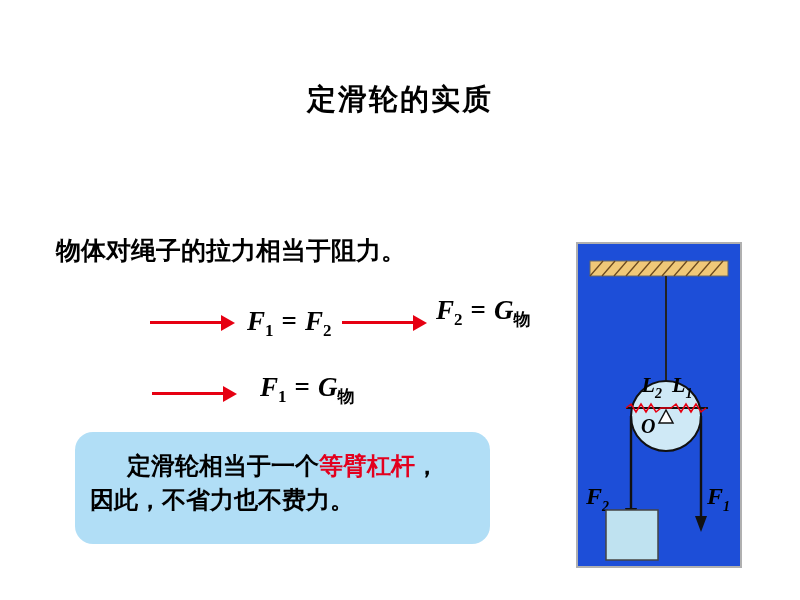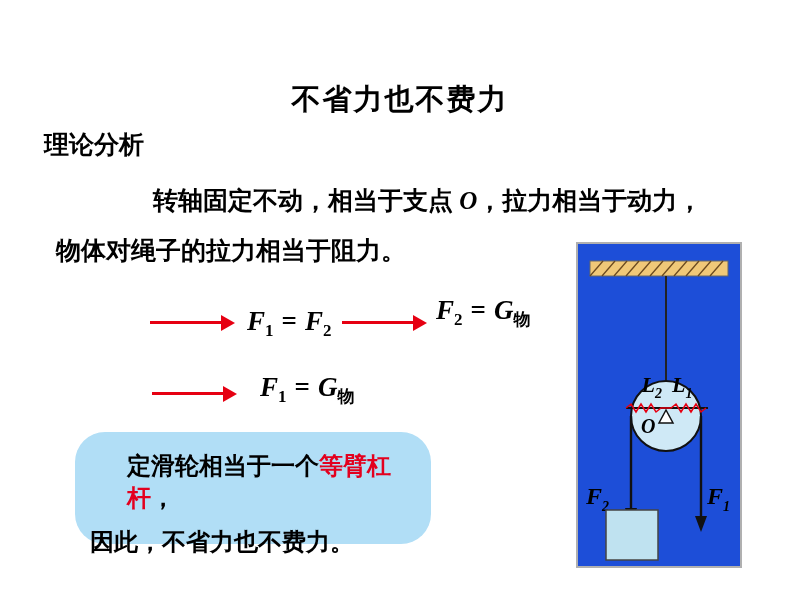--- a/index.html
+++ b/index.html
@@ -36,47 +36,45 @@
   }
   .arrow::after {
     content:""; position:absolute; right:-13px; top:50%;
     transform:translateY(-50%);
     border-left:14px solid var(--arrow-red,#e60012);
     border-top:8px solid transparent;
     border-bottom:8px solid transparent;
   }
 
   .conclusion {
-    position:absolute; left:75px; top:432px; width:356px; height:112px;
-    background:var(--box-blue,#b1def6); border-radius:30px;
+    position:absolute; left:75px; top:432px; width:415px; height:112px;
+    background:var(--box-blue,#b1def6); border-radius:18px;
   }
   .conclusion .c1 { margin:18px 0 0 52px; font-size:24px; font-weight:700; }
-  .conclusion .c2 { margin:12px 0 0 15px; font-size:24px; font-weight:700; }
+  .conclusion .c2 { margin:2px 0 0 15px; font-size:24px; font-weight:700; }
   .hl { color:var(--highlight-red,#e3001e); }
 
   .diagram-frame {
     position:absolute; left:576px; top:242px; width:162px; height:322px;
     border:2px solid #b0b0b0; background:#1d4ed8; box-sizing:content-box;
   }
   .dlabel {
     font-family:"Liberation Serif","DejaVu Serif",serif;
     font-weight:700; font-style:italic; fill:#000;
   }
   .dsub { font-size:14px; }
 </style>
 </head>
 <body>
 
 <div class="slide">
 
-  <div class="title">不省力也不费力</div>
+  <div class="title">定滑轮的实质</div>
 
-  <div class="heading">理论分析</div>
 
-  <div class="para l1"><span>转轴固定不动，相当于支点 </span><span class="varit">O</span><span>，拉力相当于动力，</span></div>
 
   <div class="para l2">物体对绳子的拉力相当于阻力。</div>
 
 
   <div class="arrow" style="left:150px;top:321px;width:72px"></div>
 
   <div class="formula" style="left:247px;top:306px"><span class="var">F</span><sub>1</sub><span class="eq">=</span><span class="var">F</span><sub>2</sub></div>
 
   <div class="arrow" style="left:342px;top:321px;width:72px"></div>
 

